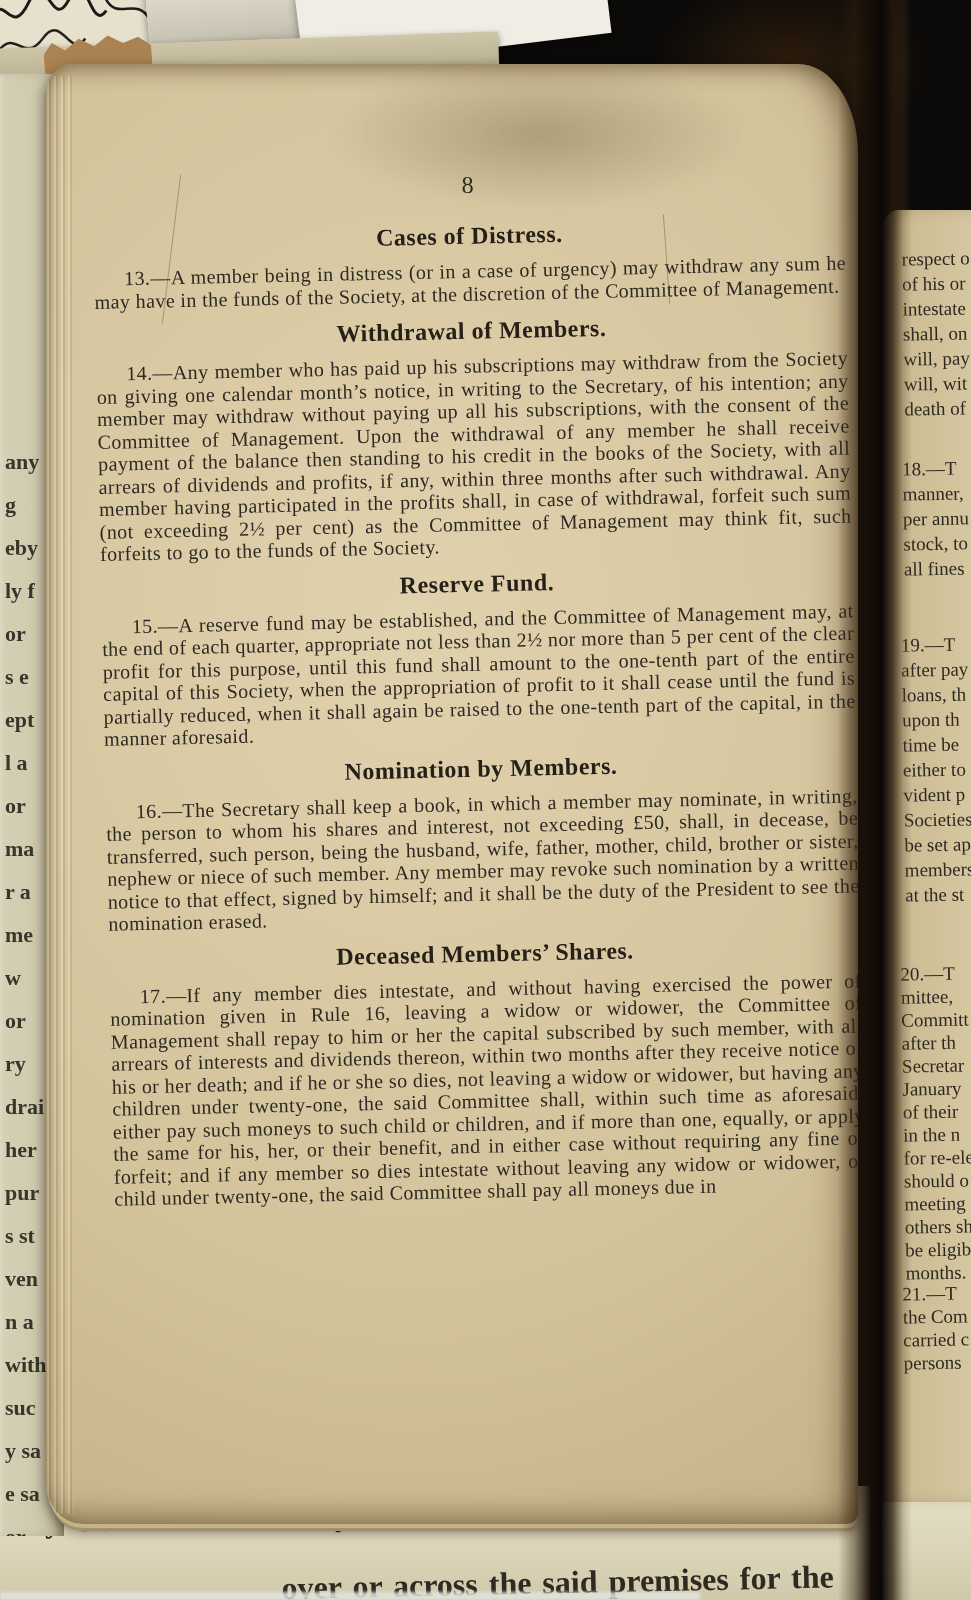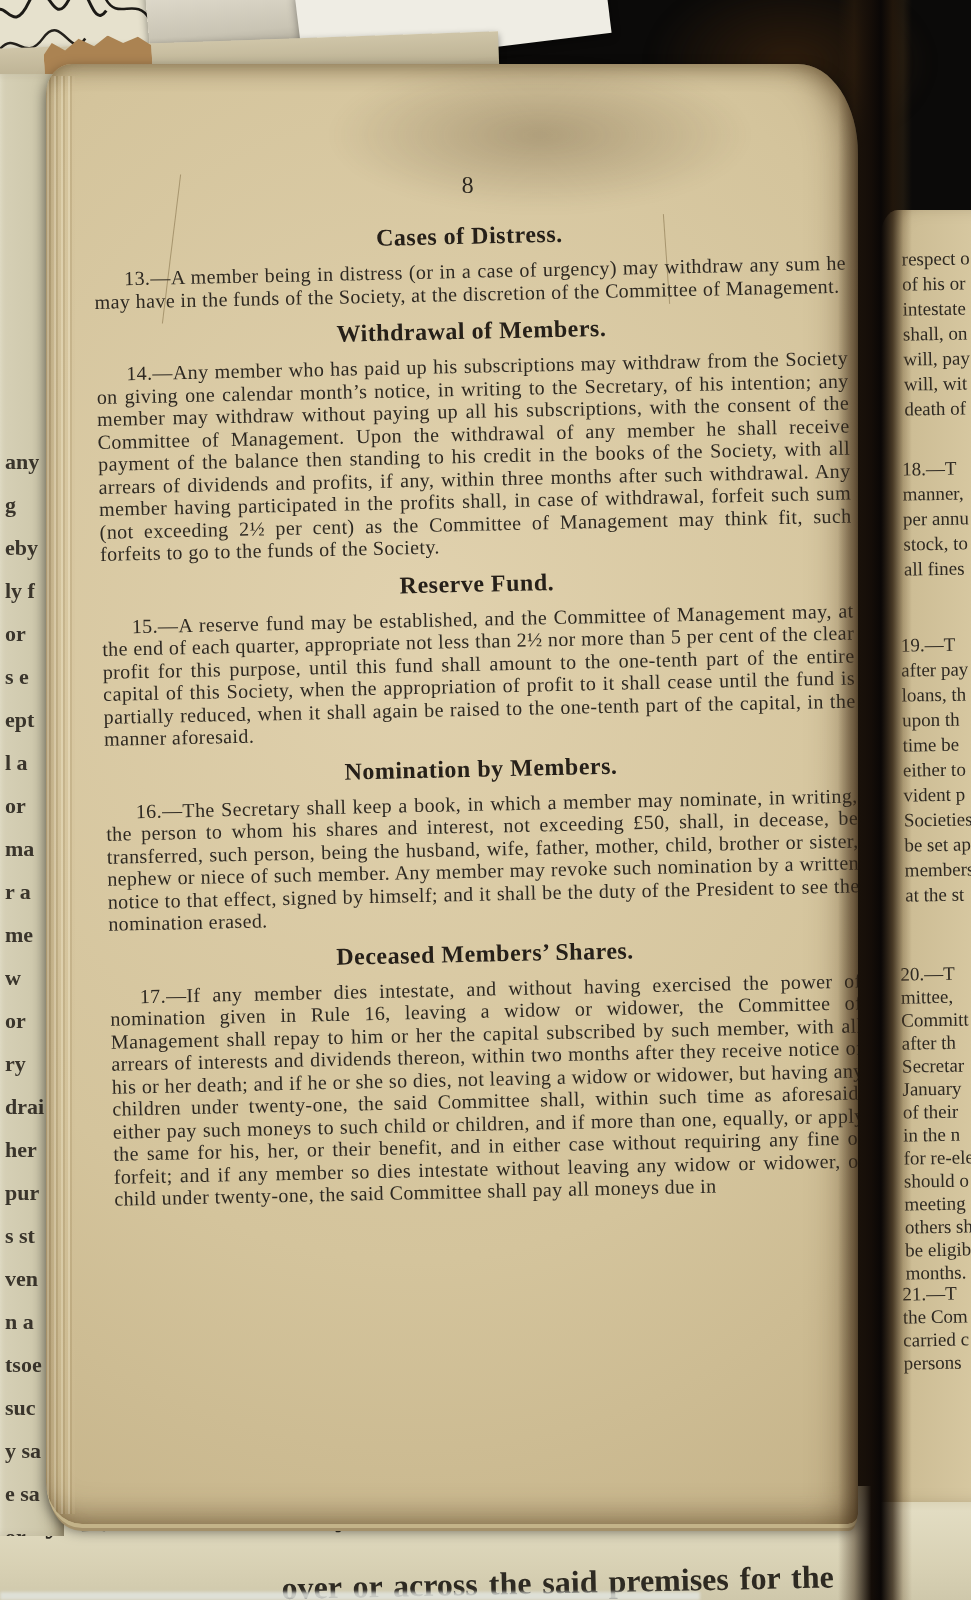--- a/index.html
+++ b/index.html
@@ -110,21 +110,21 @@
         <div class="frag-line">me</div>
         <div class="frag-line">w</div>
         <div class="frag-line">or</div>
         <div class="frag-line">ry</div>
         <div class="frag-line">drai</div>
         <div class="frag-line">her</div>
         <div class="frag-line">pur</div>
         <div class="frag-line">s st</div>
         <div class="frag-line">ven</div>
         <div class="frag-line">n a</div>
-        <div class="frag-line">tsoe</div>
+        <div class="frag-line">with</div>
         <div class="frag-line">suc</div>
         <div class="frag-line">y sa</div>
         <div class="frag-line">e sa</div>
         <div class="frag-line">or</div>
       </div>
   </div>
 
   <div class="main-page">
     <div class="stack-lines"></div>
     <div class="scratch" style="left:125px;top:110px;height:150px;transform:rotate(7deg);"></div>

